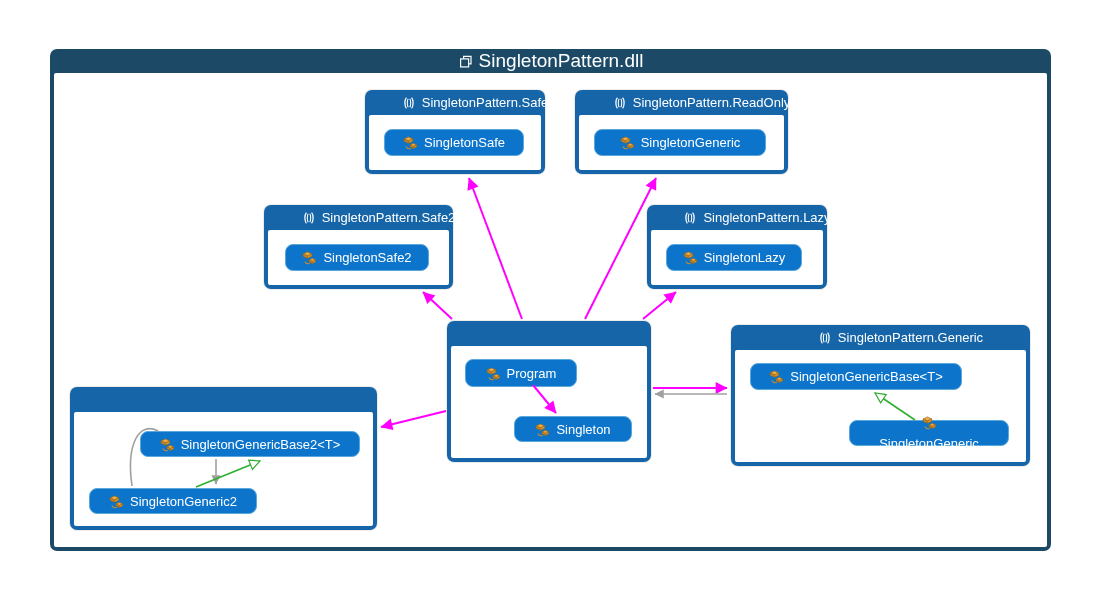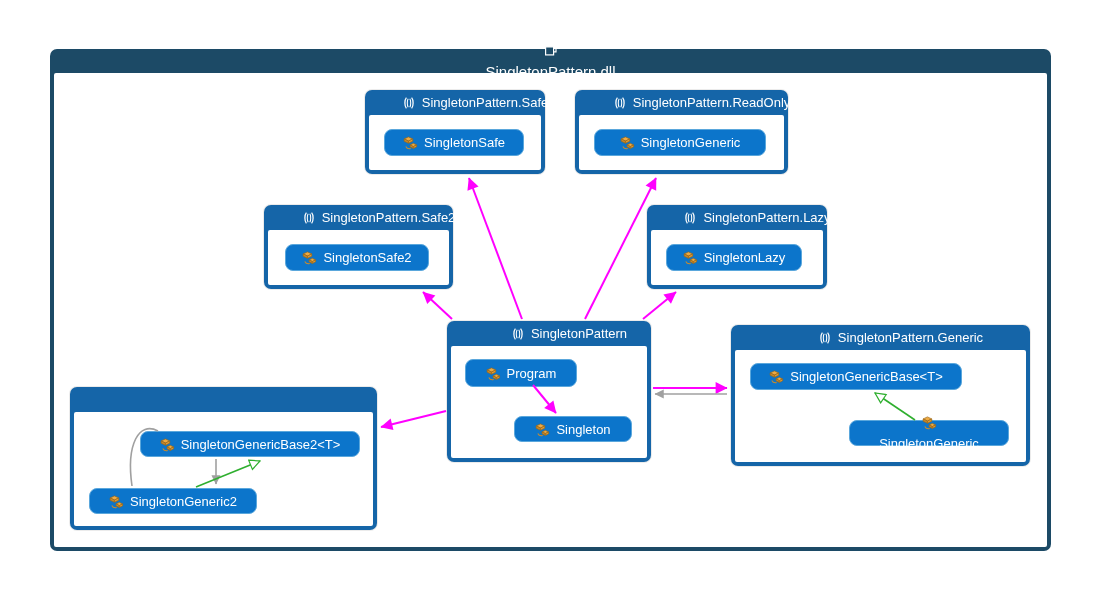--- a/index.html
+++ b/index.html
@@ -4,21 +4,21 @@
 <style>
   html,body{margin:0;padding:0;background:#fff;}
   .canvas{
     position:relative;width:1098px;height:603px;background:#fff;
     font-family:"Liberation Sans", sans-serif;overflow:hidden;
   }
   
   .assembly{position:absolute;background:#1C4A66;border-radius:7px;}
   .assembly-header{
     position:absolute;left:0;right:0;top:0;display:flex;align-items:center;
-    justify-content:center;gap:6px;color:#fff;font-size:15px;flex-direction:column;
+    justify-content:center;gap:6px;color:#fff;font-size:19px;
   }
   .assembly-body{position:absolute;background:#fff;border-radius:2px;}
   
   .ns{position:absolute;background:#1565A8;border-radius:7px;box-shadow:0 0 0 1px rgba(0,0,0,0.08);}
   .ns-header{
     position:absolute;left:0;right:0;top:0;height:25px;display:flex;
     align-items:center;justify-content:center;gap:6px;color:#fff;
     font-size:13px;cursor:default;padding-left:40px;
   }
   .ns-body{position:absolute;left:4px;right:4px;bottom:4px;top:25px;background:#fff;border-radius:2px;}
@@ -164,31 +164,20 @@
               <path d="M10.4,4.2 L10.4,6.6 L5.8,8.8 L5.8,6.4 Z" fill="#E09A33"></path>
               <path d="M7.5,10.6 L11,8.9 L14.5,10.6 L11,12.3 Z" fill="#EDAA44"></path>
               <path d="M7.5,10.6 L7.5,12.6 L11,14.3 L11,12.3 Z" fill="#C98A2B"></path>
               <path d="M14.5,10.6 L14.5,12.6 L11,14.3 L11,12.3 Z" fill="#E09A33"></path>
             </g>
           </svg>
         </span>
         <span>SingletonLazy</span>
       </div>
       <div class="ns" style="left: 447px; top: 321px; width: 204px; height: 141px;">
-        <div class="ns-header">
-          <span class="icon">
-            <svg width="14" height="14" viewBox="0 0 14 14">
-              <path d="M4.4,1.6 C2.4,3.8 2.4,10.2 4.4,12.4" fill="none" stroke="#fff" stroke-width="1.25"></path>
-              <path d="M6.2,2.8 C5,4.4 5,9.6 6.2,11.2" fill="none" stroke="#fff" stroke-width="1.05"></path>
-              <path d="M9.6,1.6 C11.6,3.8 11.6,10.2 9.6,12.4" fill="none" stroke="#fff" stroke-width="1.25"></path>
-              <path d="M7.8,2.8 C9,4.4 9,9.6 7.8,11.2" fill="none" stroke="#fff" stroke-width="1.05"></path>
-            </svg>
-          </span>
-          <span>SingletonPattern</span>
-        </div>
         <div class="ns-body"></div>
       </div>
       <div class="cls" style="left: 465px; top: 359px; width: 112px; height: 28px; z-index: 10;">
         <span class="icon">
           <svg width="15" height="15" viewBox="0 0 16 16">
             <path d="M3,12.2 C4,14.3 5.8,14.9 8.2,14.4" fill="none" stroke="#C98A2B" stroke-width="1.1"></path>
             <g stroke="#9C6614" stroke-width="0.7">
               <path d="M1.2,4.2 L5.8,2 L10.4,4.2 L5.8,6.4 Z" fill="#EDAA44"></path>
               <path d="M1.2,4.2 L1.2,6.6 L5.8,8.8 L5.8,6.4 Z" fill="#C98A2B"></path>
               <path d="M10.4,4.2 L10.4,6.6 L5.8,8.8 L5.8,6.4 Z" fill="#E09A33"></path>

